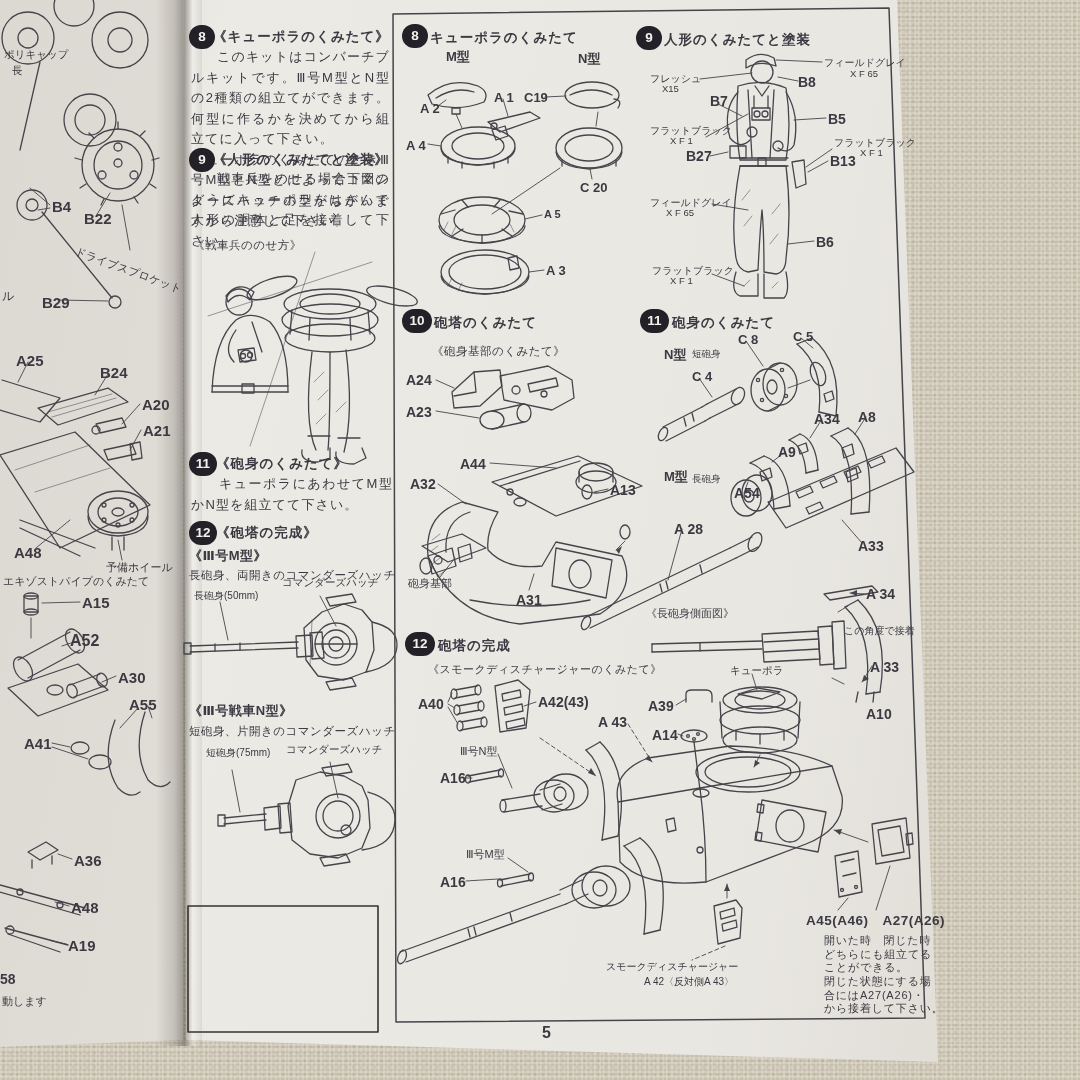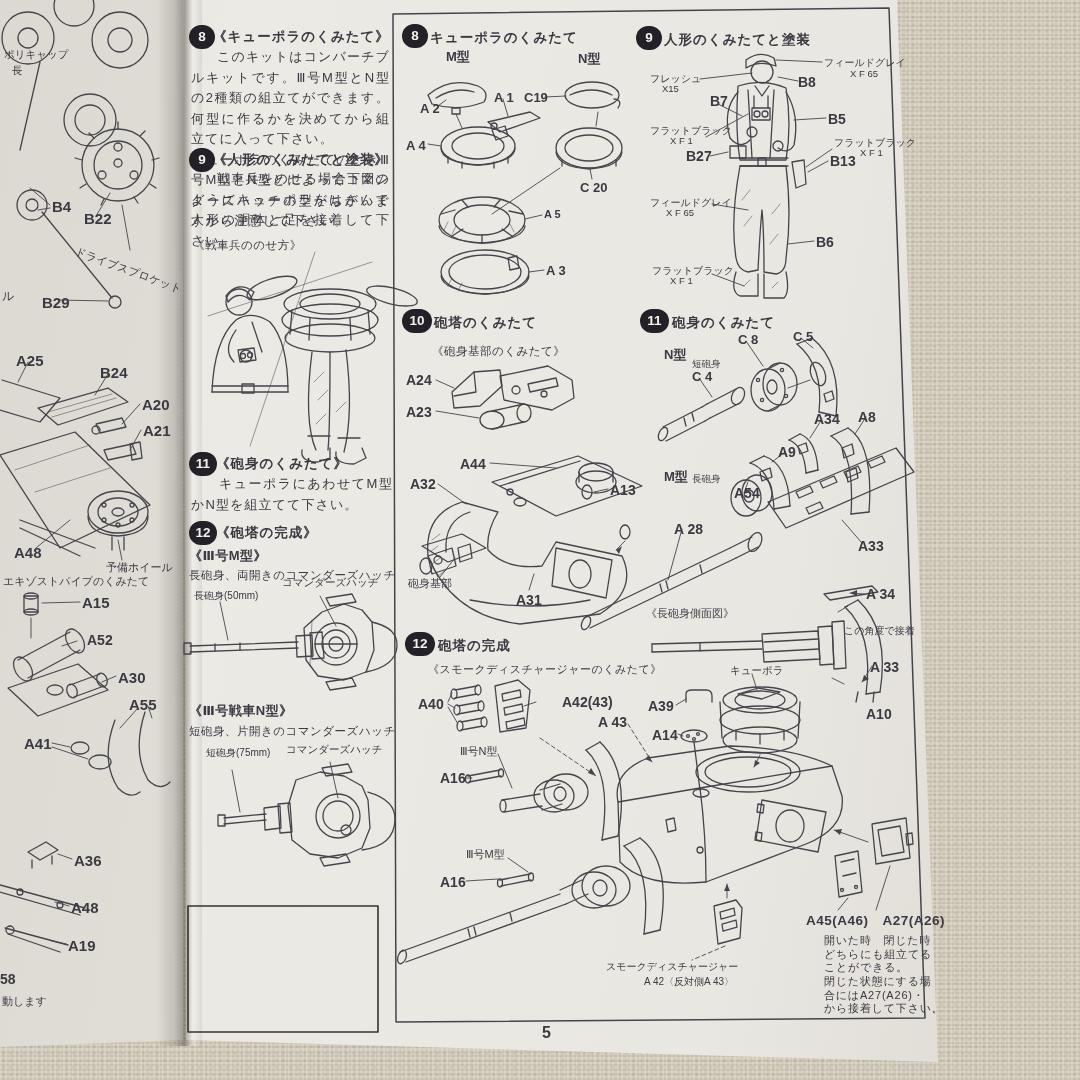--- a/index.html
+++ b/index.html
@@ -643,21 +643,21 @@
     <span class="lbl" style="left: 42px; top: 294px; font-size: 15px; font-weight: 700;">B29</span>
     <span class="lbl" style="left: 2px; top: 288px; font-size: 12px;">ル</span>
     <span class="lbl" style="left: 16px; top: 352px; font-size: 15px; font-weight: 700;">A25</span>
     <span class="lbl" style="left: 100px; top: 364px; font-size: 15px; font-weight: 700;">B24</span>
     <span class="lbl" style="left: 142px; top: 396px; font-size: 15px; font-weight: 700;">A20</span>
     <span class="lbl" style="left: 143px; top: 422px; font-size: 15px; font-weight: 700;">A21</span>
     <span class="lbl" style="left: 14px; top: 544px; font-size: 15px; font-weight: 700;">A48</span>
     <span class="lbl" style="left: 106px; top: 560px; font-size: 11px;">予備ホイール</span>
     <span class="lbl" style="left: 3px; top: 574px; font-size: 11px;">エキゾストパイプのくみたて</span>
     <span class="lbl" style="left: 82px; top: 594px; font-size: 15px; font-weight: 700;">A15</span>
-    <span class="lbl" style="left: 87px; top: 632px; font-size: 14px; font-weight: 700;">A52</span>
+    <span class="lbl" style="left: 70px; top: 632px; font-size: 16px; font-weight: 700;">A52</span>
     <span class="lbl" style="left: 118px; top: 669px; font-size: 15px; font-weight: 700;">A30</span>
     <span class="lbl" style="left: 129px; top: 696px; font-size: 15px; font-weight: 700;">A55</span>
     <span class="lbl" style="left: 24px; top: 735px; font-size: 15px; font-weight: 700;">A41</span>
     <span class="lbl" style="left: 74px; top: 852px; font-size: 15px; font-weight: 700;">A36</span>
     <span class="lbl" style="left: 71px; top: 899px; font-size: 15px; font-weight: 700;">A48</span>
     <span class="lbl" style="left: 68px; top: 937px; font-size: 15px; font-weight: 700;">A19</span>
     <span class="lbl" style="left: 0px; top: 971px; font-size: 14px; font-weight: 700;">58</span>
     <span class="lbl" style="left: 2px; top: 994px; font-size: 11px;">動します</span>
   </div>
 <div class="labels">
@@ -703,39 +703,39 @@
     <span class="lbl" style="left: 460px; top: 456px; font-size: 14px; font-weight: 700;">A44</span>
     <span class="lbl" style="left: 410px; top: 476px; font-size: 14px; font-weight: 700;">A32</span>
     <span class="lbl" style="left: 610px; top: 482px; font-size: 14px; font-weight: 700;">A13</span>
     <span class="lbl" style="left: 408px; top: 576px; font-size: 11px;">砲身基部</span>
     <span class="lbl" style="left: 516px; top: 592px; font-size: 14px; font-weight: 700;">A31</span>
   </div>
 <div class="labels">
     <span class="lbl" style="left: 738px; top: 332px; font-size: 13px; font-weight: 700;">C 8</span>
     <span class="lbl" style="left: 793px; top: 329px; font-size: 13px; font-weight: 700;">C 5</span>
     <span class="lbl" style="left: 664px; top: 346px; font-size: 13px; font-weight: 700;">N型</span>
-    <span class="lbl" style="left: 692px; top: 358px; font-size: 9.5px; text-align: center;">短砲身</span>
+    <span class="lbl" style="left: 692px; top: 348px; font-size: 9.5px; text-align: center;">短砲身</span>
     <span class="lbl" style="left: 692px; top: 369px; font-size: 13px; font-weight: 700;">C 4</span>
     <span class="lbl" style="left: 814px; top: 411px; font-size: 14px; font-weight: 700;">A34</span>
     <span class="lbl" style="left: 858px; top: 409px; font-size: 14px; font-weight: 700;">A8</span>
     <span class="lbl" style="left: 778px; top: 444px; font-size: 14px; font-weight: 700;">A9</span>
     <span class="lbl" style="left: 664px; top: 468px; font-size: 13px; font-weight: 700;">M型</span>
     <span class="lbl" style="left: 692px; top: 473px; font-size: 9.5px;">長砲身</span>
     <span class="lbl" style="left: 734px; top: 485px; font-size: 14px; font-weight: 700;">A54</span>
     <span class="lbl" style="left: 674px; top: 521px; font-size: 14px; font-weight: 700;">A 28</span>
     <span class="lbl" style="left: 858px; top: 538px; font-size: 14px; font-weight: 700;">A33</span>
     <span class="lbl" style="left: 646px; top: 606px; font-size: 11px;">《長砲身側面図》</span>
     <span class="lbl" style="left: 866px; top: 586px; font-size: 14px; font-weight: 700;">A 34</span>
     <span class="lbl" style="left: 844px; top: 624px; font-size: 10px;">この角度で接着</span>
     <span class="lbl" style="left: 870px; top: 659px; font-size: 14px; font-weight: 700;">A 33</span>
     <span class="lbl" style="left: 730px; top: 664px; font-size: 10.5px;">キューポラ</span>
   </div>
 <div class="labels">
     <span class="lbl" style="left: 418px; top: 696px; font-size: 14px; font-weight: 700;">A40</span>
-    <span class="lbl" style="left: 538px; top: 694px; font-size: 14px; font-weight: 700; margin-left: 24px;">A42(43)</span>
+    <span class="lbl" style="left: 538px; top: 694px; font-size: 14px; font-weight: 700;">A42(43)</span>
     <span class="lbl" style="left: 598px; top: 714px; font-size: 14px; font-weight: 700;">A 43</span>
     <span class="lbl" style="left: 648px; top: 698px; font-size: 14px; font-weight: 700;">A39</span>
     <span class="lbl" style="left: 652px; top: 727px; font-size: 14px; font-weight: 700;">A14</span>
     <span class="lbl" style="left: 866px; top: 706px; font-size: 14px; font-weight: 700;">A10</span>
     <span class="lbl" style="left: 460px; top: 744px; font-size: 11px;">Ⅲ号N型</span>
     <span class="lbl" style="left: 440px; top: 770px; font-size: 14px; font-weight: 700;">A16</span>
     <span class="lbl" style="left: 466px; top: 847px; font-size: 11px;">Ⅲ号M型</span>
     <span class="lbl" style="left: 440px; top: 874px; font-size: 14px; font-weight: 700;">A16</span>
     <span class="lbl" style="left: 606px; top: 960px; font-size: 10px;">スモークディスチャージャー</span>
     <span class="lbl" style="left: 644px; top: 975px; font-size: 10px;">A 42〈反対側A 43〉</span>

